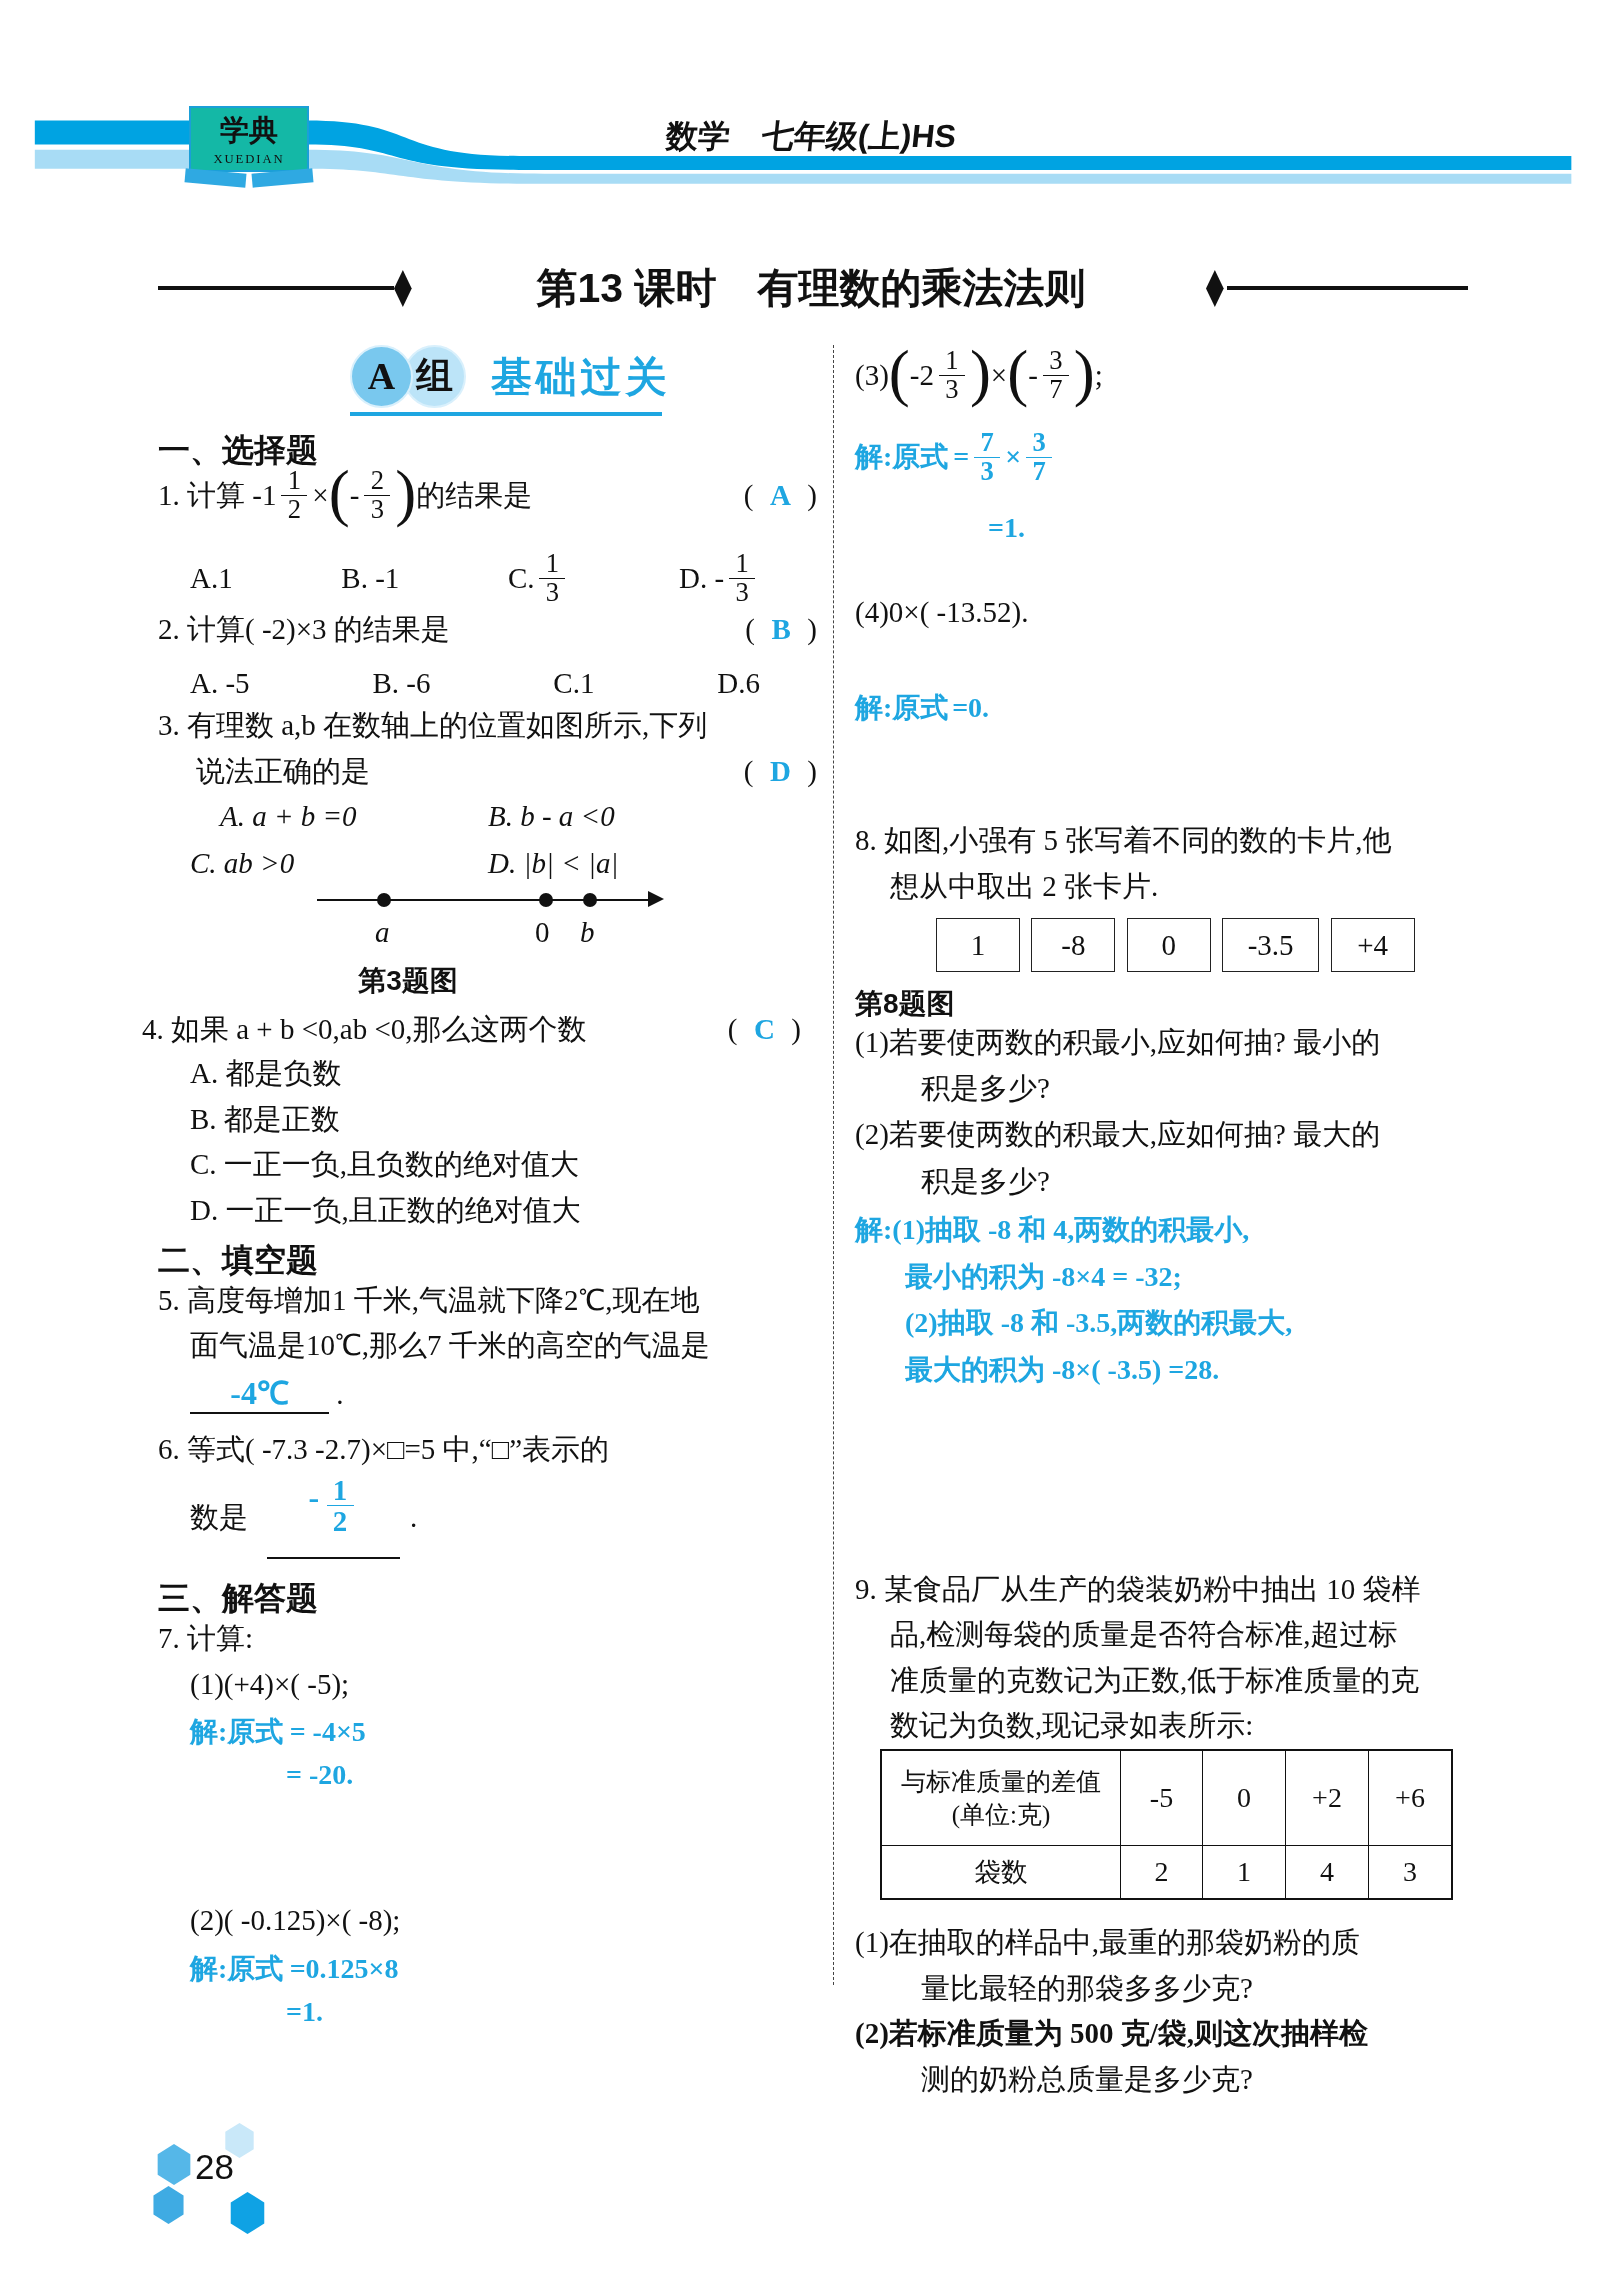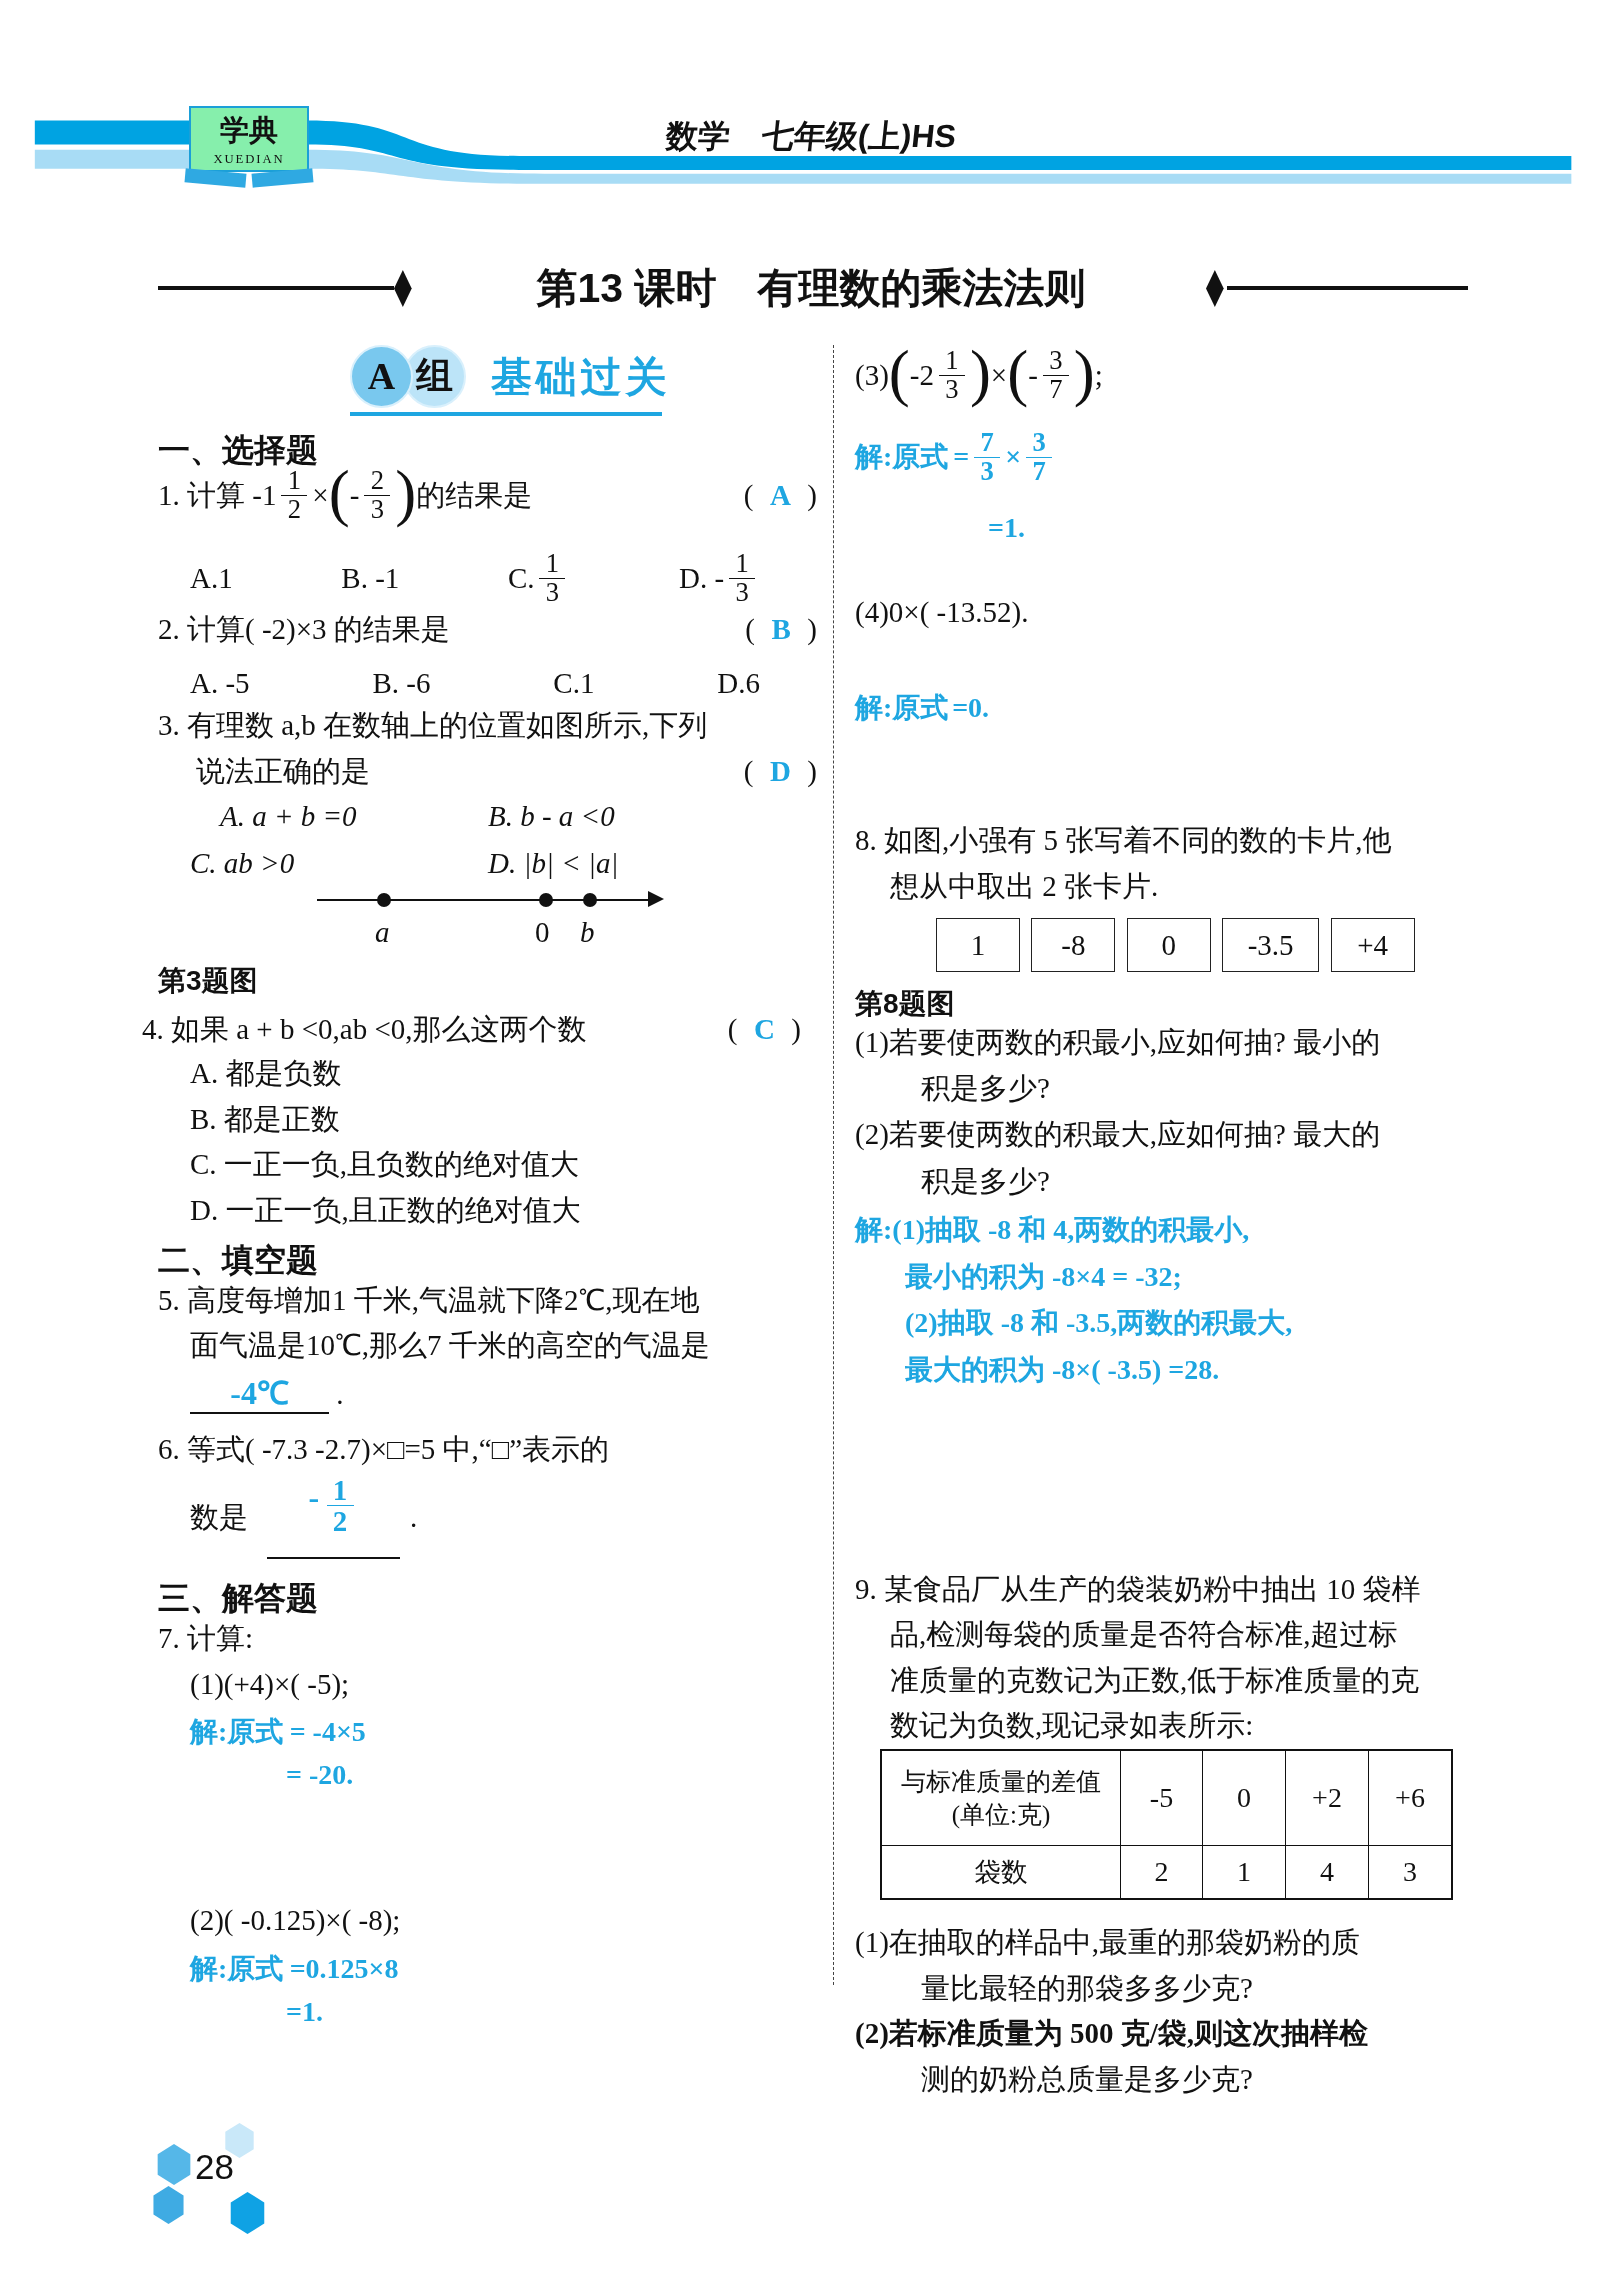--- a/index.html
+++ b/index.html
@@ -32,21 +32,21 @@
 
 <div id="page">
 
   <svg class="abs" style="left:0;top:95px;" width="1622" height="127" viewBox="0 0 2562 200">
     <path d="M55,40 H485 V78 H55 Z" fill="#00A3E2"></path>
     <path d="M485,40 C660,40 620,96 820,96 L2482,96 L2482,118 L820,118 C600,118 640,78 485,78 Z" fill="#00A3E2"></path>
     <path d="M55,86 H485 V116 H55 Z" fill="#A8DCF5"></path>
     <path d="M485,86 C660,86 640,124 860,124 L2482,124 L2482,140 L860,140 C620,140 640,116 485,116 Z" fill="#A8DCF5"></path>
   </svg>
 
-  <div class="abs" style="left:189px;top:106px;width:120px;height:66px;background:#86efac;border:2.5px solid #1B9FD8;box-sizing:border-box;text-align:center;">
+  <div class="abs" style="left:189px;top:106px;width:120px;height:66px;background:#14b8a6;border:2.5px solid #1B9FD8;box-sizing:border-box;text-align:center;">
     <div style="display:flex;justify-content:center;gap:3.8px;margin-top:2.5px;">
       <span style="font-size:29px;font-weight:bold;">学典</span>
     </div>
     <div style="font-family:'Liberation Serif',serif;font-size:12.7px;letter-spacing:1.9px;margin-top:1.3px;">XUEDIAN</div>
   </div>
   <div class="abs" style="left:185px;top:171px;width:61px;height:14px;background:#2FA9E2;transform:rotate(5deg);"></div>
   <div class="abs" style="left:252px;top:171px;width:61px;height:14px;background:#2FA9E2;transform:rotate(-5deg);"></div>
 
   <div class="abs" style="left:50%;top:115px;transform:translateX(-50%) skewX(-6deg);font-family:'Liberation Sans',sans-serif;font-weight:bold;font-size:32px;white-space:nowrap;">数学　七年级(上)HS</div>
 
@@ -131,21 +131,21 @@
   <div class="abs" style="left:317px;top:890px;width:342px;height:63px;">
     <div class="abs" style="left:0;top:8.9px;width:336px;height:2.5px;background:#111;"></div>
     <div class="abs" style="left:331px;top:1.3px;width:0;height:0;border-left:16.5px solid #111;border-top:8.9px solid transparent;border-bottom:8.9px solid transparent;"></div>
     <div class="dot" style="left:60px;top:3.2px;"></div>
     <div class="dot" style="left:222px;top:3.2px;"></div>
     <div class="dot" style="left:266px;top:3.2px;"></div>
     <span class="t abs" style="left:58px;top:25px;font-style:italic;">a</span>
     <span class="t abs" style="left:218px;top:25px;">0</span>
     <span class="t abs" style="left:263px;top:25px;font-style:italic;">b</span>
   </div>
-  <div class="abs cap" style="left:158px;top:962px;width:500px;">第3题图</div>
+  <div class="abs cap" style="left:158px;top:962px;width:500px;text-align:center;">第3题图</div>
 
   <div class="abs row between" style="left:142px;top:1012px;width:659px;">
     <span class="t">4. 如果 a + b &lt;0,ab &lt;0,那么这两个数</span>
     <span class="ansgrp"><span>(</span><span class="al">C</span><span>)</span></span>
   </div>
   <div class="abs t" style="left:190px;top:1056px;">A. 都是负数</div>
   <div class="abs t" style="left:190px;top:1102px;">B. 都是正数</div>
   <div class="abs t" style="left:190px;top:1147px;">C. 一正一负,且负数的绝对值大</div>
   <div class="abs t" style="left:190px;top:1193px;">D. 一正一负,且正数的绝对值大</div>
 

